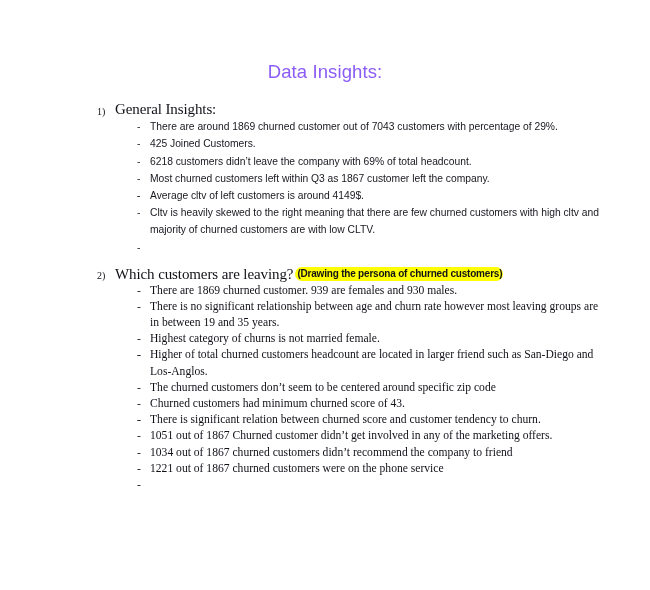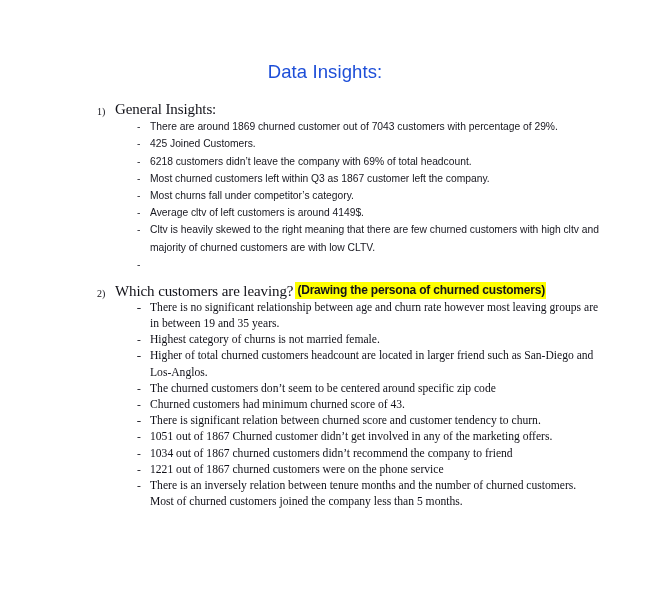--- a/index.html
+++ b/index.html
@@ -23,21 +23,21 @@
     background: #ffffff;
     box-sizing: border-box;
   }
 
   
   .doc-title {
     text-align: center;
     font-family: "Liberation Sans", sans-serif;
     font-size: 18.5px;
     font-weight: 400;
-    color: #1d4ed8;
+    color: #8b5cf6;
     letter-spacing: 0.1px;
     padding-top: 62px;
     line-height: 1.1;
     margin: 0;
   }
 
   
   .section {
     margin: 0;
     padding: 0;
@@ -61,27 +61,28 @@
   }
   .sec-title {
     font-family: "Liberation Serif", serif;
     font-size: 15px;
     font-weight: 400;
     color: #111118;
     letter-spacing: -0.1px;
   }
   .sec-note {
     font-family: "Liberation Sans", sans-serif;
-    font-size: 12px;
+    font-size: 10px;
     font-weight: 700;
     color: #121219;
     letter-spacing: -0.2px;
     padding: 1px 1px 2px 2px;
     margin-left: 2px;
     vertical-align: 2px;
+    border-radius: 7px;
   }
   .hl { background: #FFFF00; }
 
   
   ul.bullets {
     list-style: none;
     margin: 0;
     padding: 0;
   }
   ul.bullets > li {
@@ -145,21 +146,20 @@
       <li>
         <span class="dash">-</span>
         <span class="txt">6218 customers didn’t leave the company with 69% of total headcount.</span>
       </li>
       <li>
         <span class="dash">-</span>
         <span class="txt">Most churned customers left within Q3 as 1867 customer left the company.</span>
       </li>
       <li>
         <span class="dash">-</span>
-        <span class="txt">Most churns fall under competitor’s category.</span>
       </li>
       <li>
         <span class="dash">-</span>
         <span class="txt">Average cltv of left customers is around 4149$.</span>
       </li>
       <li>
         <span class="dash">-</span>
         <span class="txt">Cltv is heavily skewed to the right meaning that there are few churned customers with high cltv and majority of churned customers are with low CLTV.</span>
       </li>
       <li class="empty-bullet">
@@ -170,20 +170,21 @@
   </div>
 
   <div class="section section-2">
     <div class="section-head">
       <span class="sec-num">2)</span>
       <span class="sec-title">Which customers are leaving?</span><span class="sec-note hl">(Drawing the persona of churned customers)</span>
     </div>
     <ul class="bullets list-serif">
       <li>
         <span class="dash">-</span>
+        <span class="txt">There are 1869 churned customer. 939 are females and 930 males.</span>
       </li>
       <li>
         <span class="dash">-</span>
         <span class="txt">There is no significant relationship between age and churn rate however most leaving groups are in between 19 and 35 years.</span>
       </li>
       <li>
         <span class="dash">-</span>
         <span class="txt">Highest category of churns is not married female.</span>
       </li>
       <li>
@@ -215,18 +216,17 @@
       <li>
         <span class="dash">-</span>
         <span class="txt">1034 out of 1867 churned customers didn’t recommend the company to friend</span>
       </li>
       <li>
         <span class="dash">-</span>
         <span class="txt">1221 out of 1867 churned customers were on the phone service</span>
       </li>
       <li>
         <span class="dash">-</span>
-        <span class="txt">There is an inversely relation between tenure months and the number of churned customers. Most of churned customers joined the company less than 5 months.</span>
       </li>
     </ul>
   </div>
 
 </div>
 
 </body></html>

